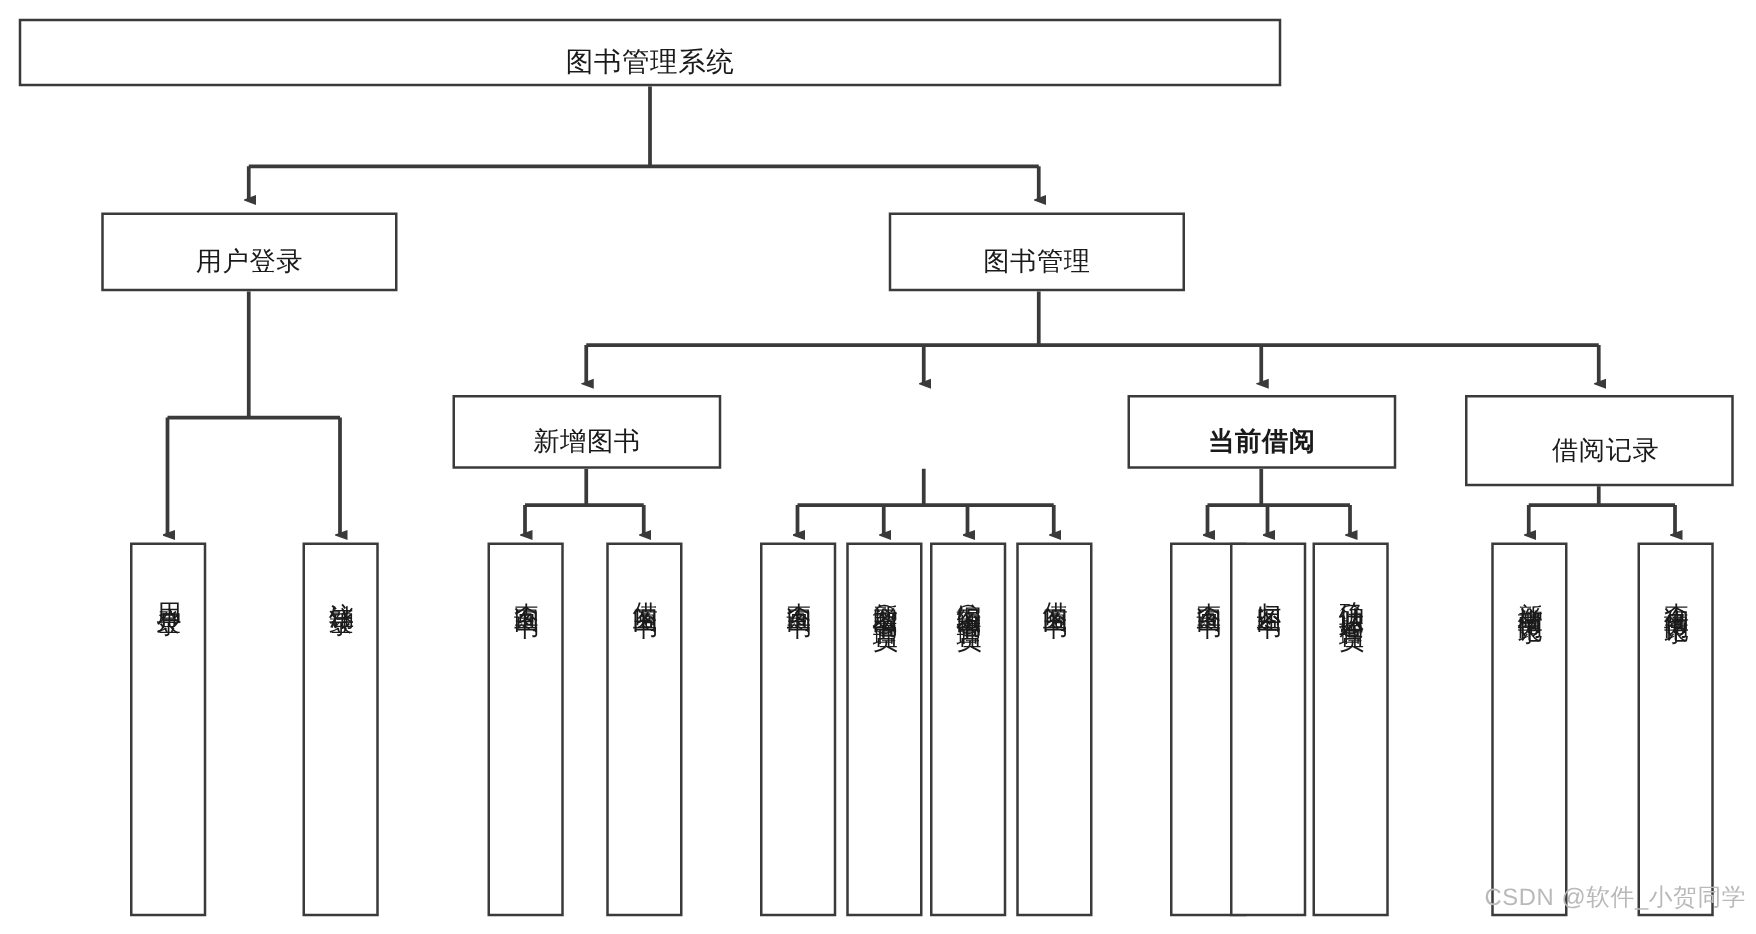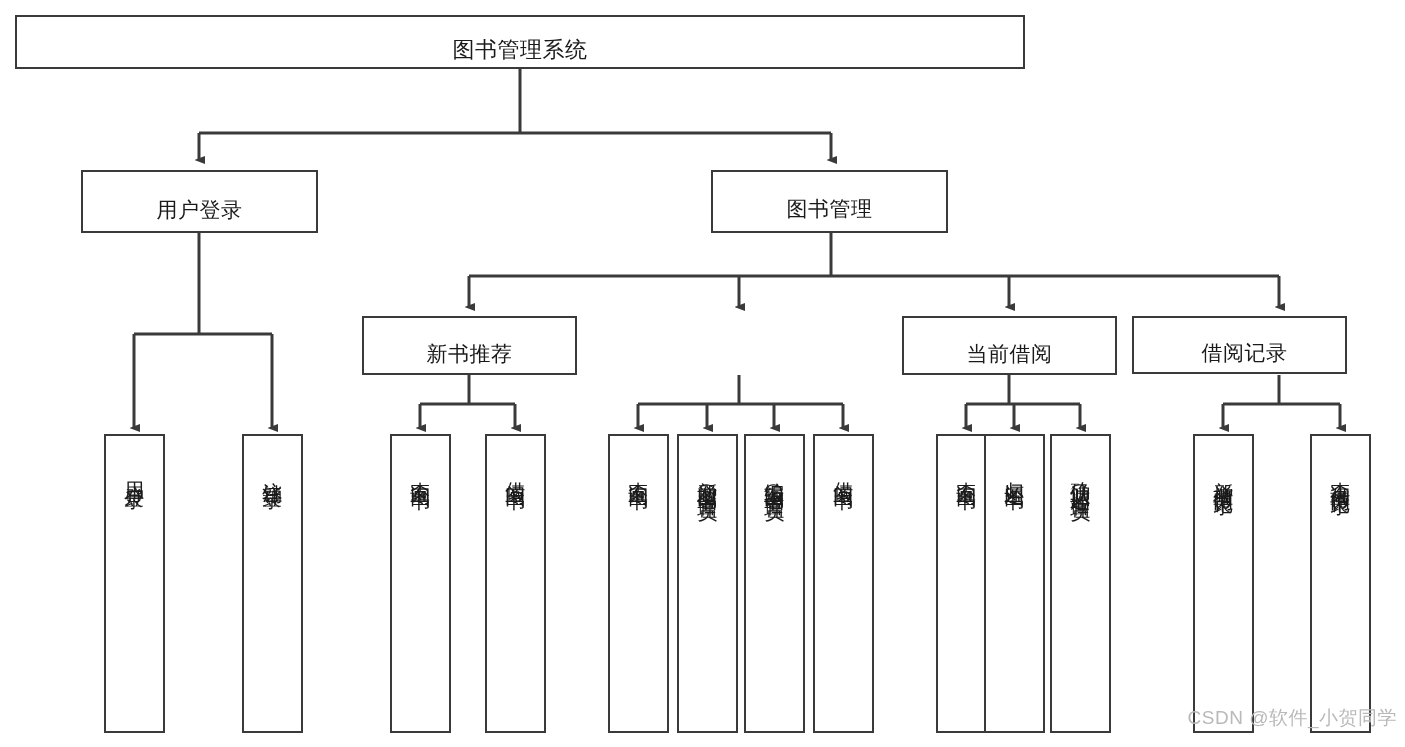--- a/index.html
+++ b/index.html
@@ -132,26 +132,26 @@
   </div>
 
   <div class="node horiz" style="left:81px; top:170px; width:237px; height:63px;">
     <span class="label">用户登录</span>
   </div>
   <div class="node horiz" style="left:711px; top:170px; width:237px; height:63px;font-family:Liberation Serif, serif;">
     <span class="label">图书管理</span>
   </div>
 
   <div class="node horiz" style="left:362px; top:316px; width:215px; height:59px;">
-    <span class="label">新书推荐</span>
+    <span class="label">新增图书</span>
   </div>
-  <div class="node horiz" style="left:902px; top:316px; width:215px; height:59px;">
+  <div class="node horiz" style="left:902px; top:316px; width:215px; height:59px;font-weight:bold;">
     <span class="label">当前借阅</span>
   </div>
-  <div class="node horiz" style="left:1132px; top:316px; width:215px; height:58px;padding-left:10px;">
+  <div class="node horiz" style="left:1172px; top:316px; width:215px; height:73px;padding-left:10px;">
     <span class="label">借阅记录</span>
   </div>
 
   <div class="node vert" style="left:104px; top:434px; width:61px; height:299px;">
     <span class="label">用户登录</span>
   </div>
   <div class="node vert" style="left:242px; top:434px; width:61px; height:299px;">
     <span class="label">注销登录</span>
   </div>
 

